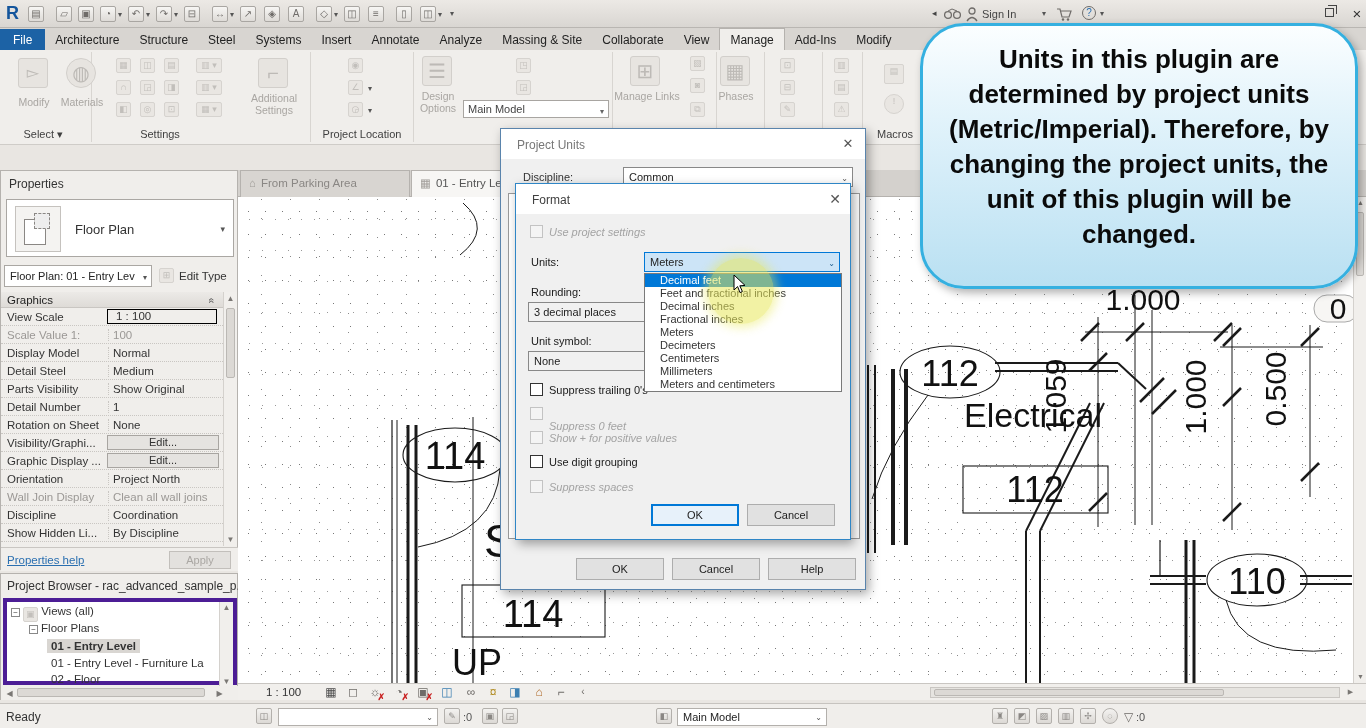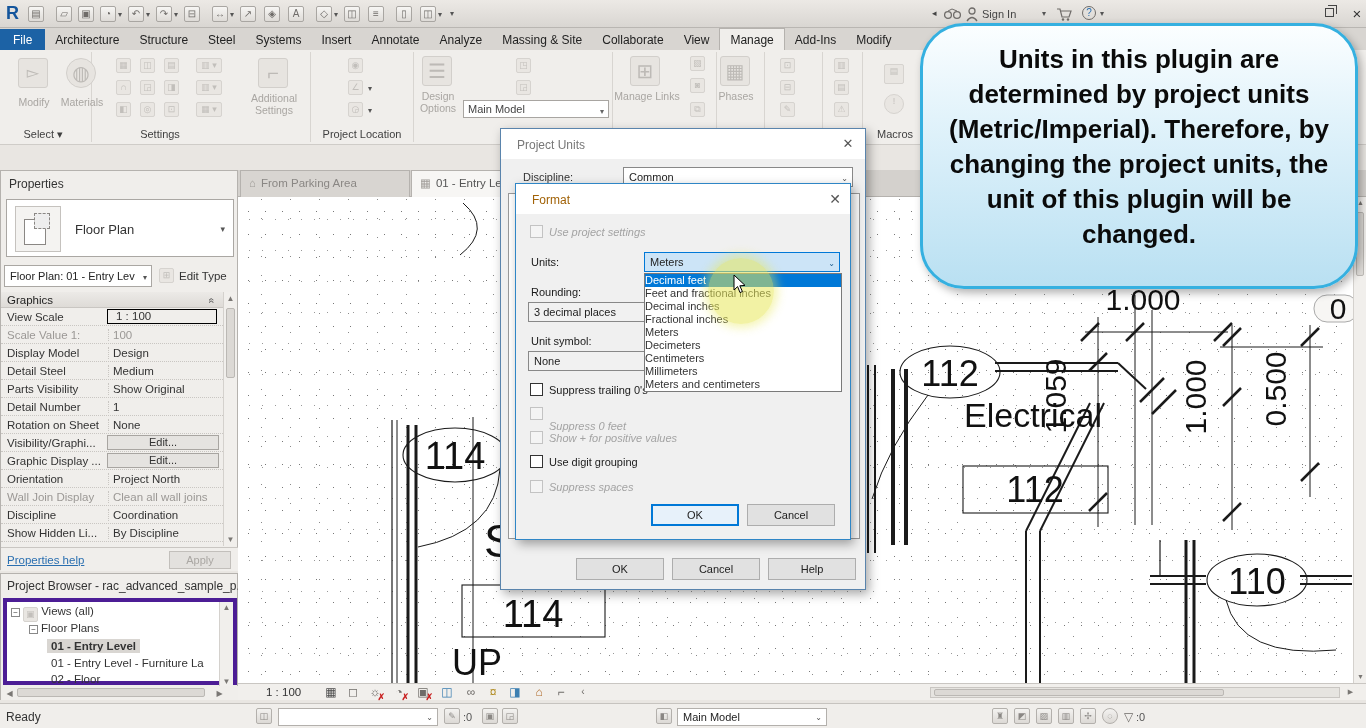--- a/index.html
+++ b/index.html
@@ -61,21 +61,21 @@
   .dlg-title .t { position:absolute; left:16px; top:9px; font-size:12px; }
   .dlg-x { position:absolute; top:7px; width:18px; height:16px; text-align:center; font-size:13px; color:#555; }
   .cbx { position:absolute; width:13px; height:13px; background:#fff; border:1px solid #333; }
   .cbx.dis { border:1px solid #c3c3c3; background:#f4f4f4; }
   .cbl { position:absolute; font-size:11px; color:#1a1a1a; }
   .cbl.dis { color:#a3a3a3;font-style:italic; }
   .combo { position:absolute; background:#fff; border:1px solid #888; font-size:11px; line-height:18px; padding:0 5px; color:#222; }
   .combo .dd { position:absolute; right:4px; top:0; font-size:8px; color:#555; }
   .btn { position:absolute; height:22px; background:#e1e1e1; border:1px solid #adadad; font-size:11px; text-align:center; line-height:20px; color:#222; }
   .btn.focus { border:2px solid #0078d7; background:#e7f1fa; line-height:18px; }
-  .ddi { height:13px; line-height:13px; padding-left:0; font-size:11px; white-space:nowrap; }
+  .ddi { height:13px; line-height:13px; padding-left:15px; font-size:11px; white-space:nowrap; }
   .ddi.sel { background:#0078d7; color:#fff; }
 
   
   .callout { left:920px; top:23px; width:438px; height:266px; border-radius:44px; border:3px solid #35b0e0;
     background:linear-gradient(#fbfeff 0%, #e2f3fb 35%, #b9e0f2 100%); box-shadow:3px 4px 8px rgba(0,0,0,.3);
     padding:16px 22px; text-align:center; font-weight:bold; font-size:26px; line-height:35px; color:#0a0a0a; }
 
   
   .statusbar { left:0; top:703px; width:1366px; height:25px; background:#f0eeeb; border-top:1px solid #c6c3bf; }
   .sicon { top:4px; width:16px; height:16px; border:1px solid #b3b0ac; border-radius:2px; background:linear-gradient(#f3f2f0,#dcd9d5); color:#8a8784; font-size:9px; text-align:center; line-height:14px; }
@@ -229,21 +229,21 @@
   <div class="abs prop-row" style="top:137px">
       <span class="lbl">View Scale</span>
       <span class="val" style="border:1px solid #000;top:1px;height:15px;left:106px;padding-left:8px">1 : 100</span>
     </div>
   <div class="abs prop-row muted" style="top:155px">
       <span class="lbl">Scale Value   1:</span>
       <span class="val">100</span>
     </div>
   <div class="abs prop-row" style="top:173px">
       <span class="lbl">Display Model</span>
-      <span class="val">Design</span>
+      <span class="val">Normal</span>
     </div>
   <div class="abs prop-row" style="top:191px">
       <span class="lbl">Detail Steel</span>
       <span class="val">Medium</span>
     </div>
   <div class="abs prop-row" style="top:209px">
       <span class="lbl">Parts Visibility</span>
       <span class="val">Show Original</span>
     </div>
   <div class="abs prop-row" style="top:227px">
@@ -450,21 +450,21 @@
   <span class="abs" style="left:22px;top:42px;font-size:11px">Discipline:</span>
   <div class="combo" style="left:122px;top:38px;width:230px;height:20px"><span>Common</span><span class="dd" style="top:2px">⌄</span></div>
   <div class="abs" style="left:7px;top:64px;width:352px;height:346px;background:#fff;border:1px solid #9a9a9a"></div>
   <span class="btn" style="left:75px;top:429px;width:88px">OK</span>
   <span class="btn" style="left:171px;top:429px;width:88px">Cancel</span>
   <span class="btn" style="left:267px;top:429px;width:88px">Help</span>
 </div>
 
 <div class="abs dialog" style="left:515px;top:183px;width:336px;height:357px;border:1px solid #2f86c6;z-index:45">
   <div class="dlg-title">
-    <span class="t" style="color:#a16207">Format</span>
+    <span class="t" style="color:#404040">Format</span>
     <span class="dlg-x" style="right:6px;font-size:14px">✕</span>
   </div>
   <span class="cbx dis" style="left:14px;top:41px"></span>
   <span class="cbl dis" style="left:33px;top:42px">Use project settings</span>
 
   <span class="abs cbl" style="left:15px;top:72px">Units:</span>
   <div class="combo" style="left:128px;top:68px;width:196px;height:20px;background:#cce4f7;border-color:#0078d7"><span>Meters</span><span class="dd" style="top:2px;color:#1a5b8e">⌄</span></div>
 
   <div class="abs" style="left:128px;top:89px;width:198px;height:119px;background:#fff;border:1px solid #7a7a7a;z-index:5">
     <div class="ddi sel">Decimal feet</div>

